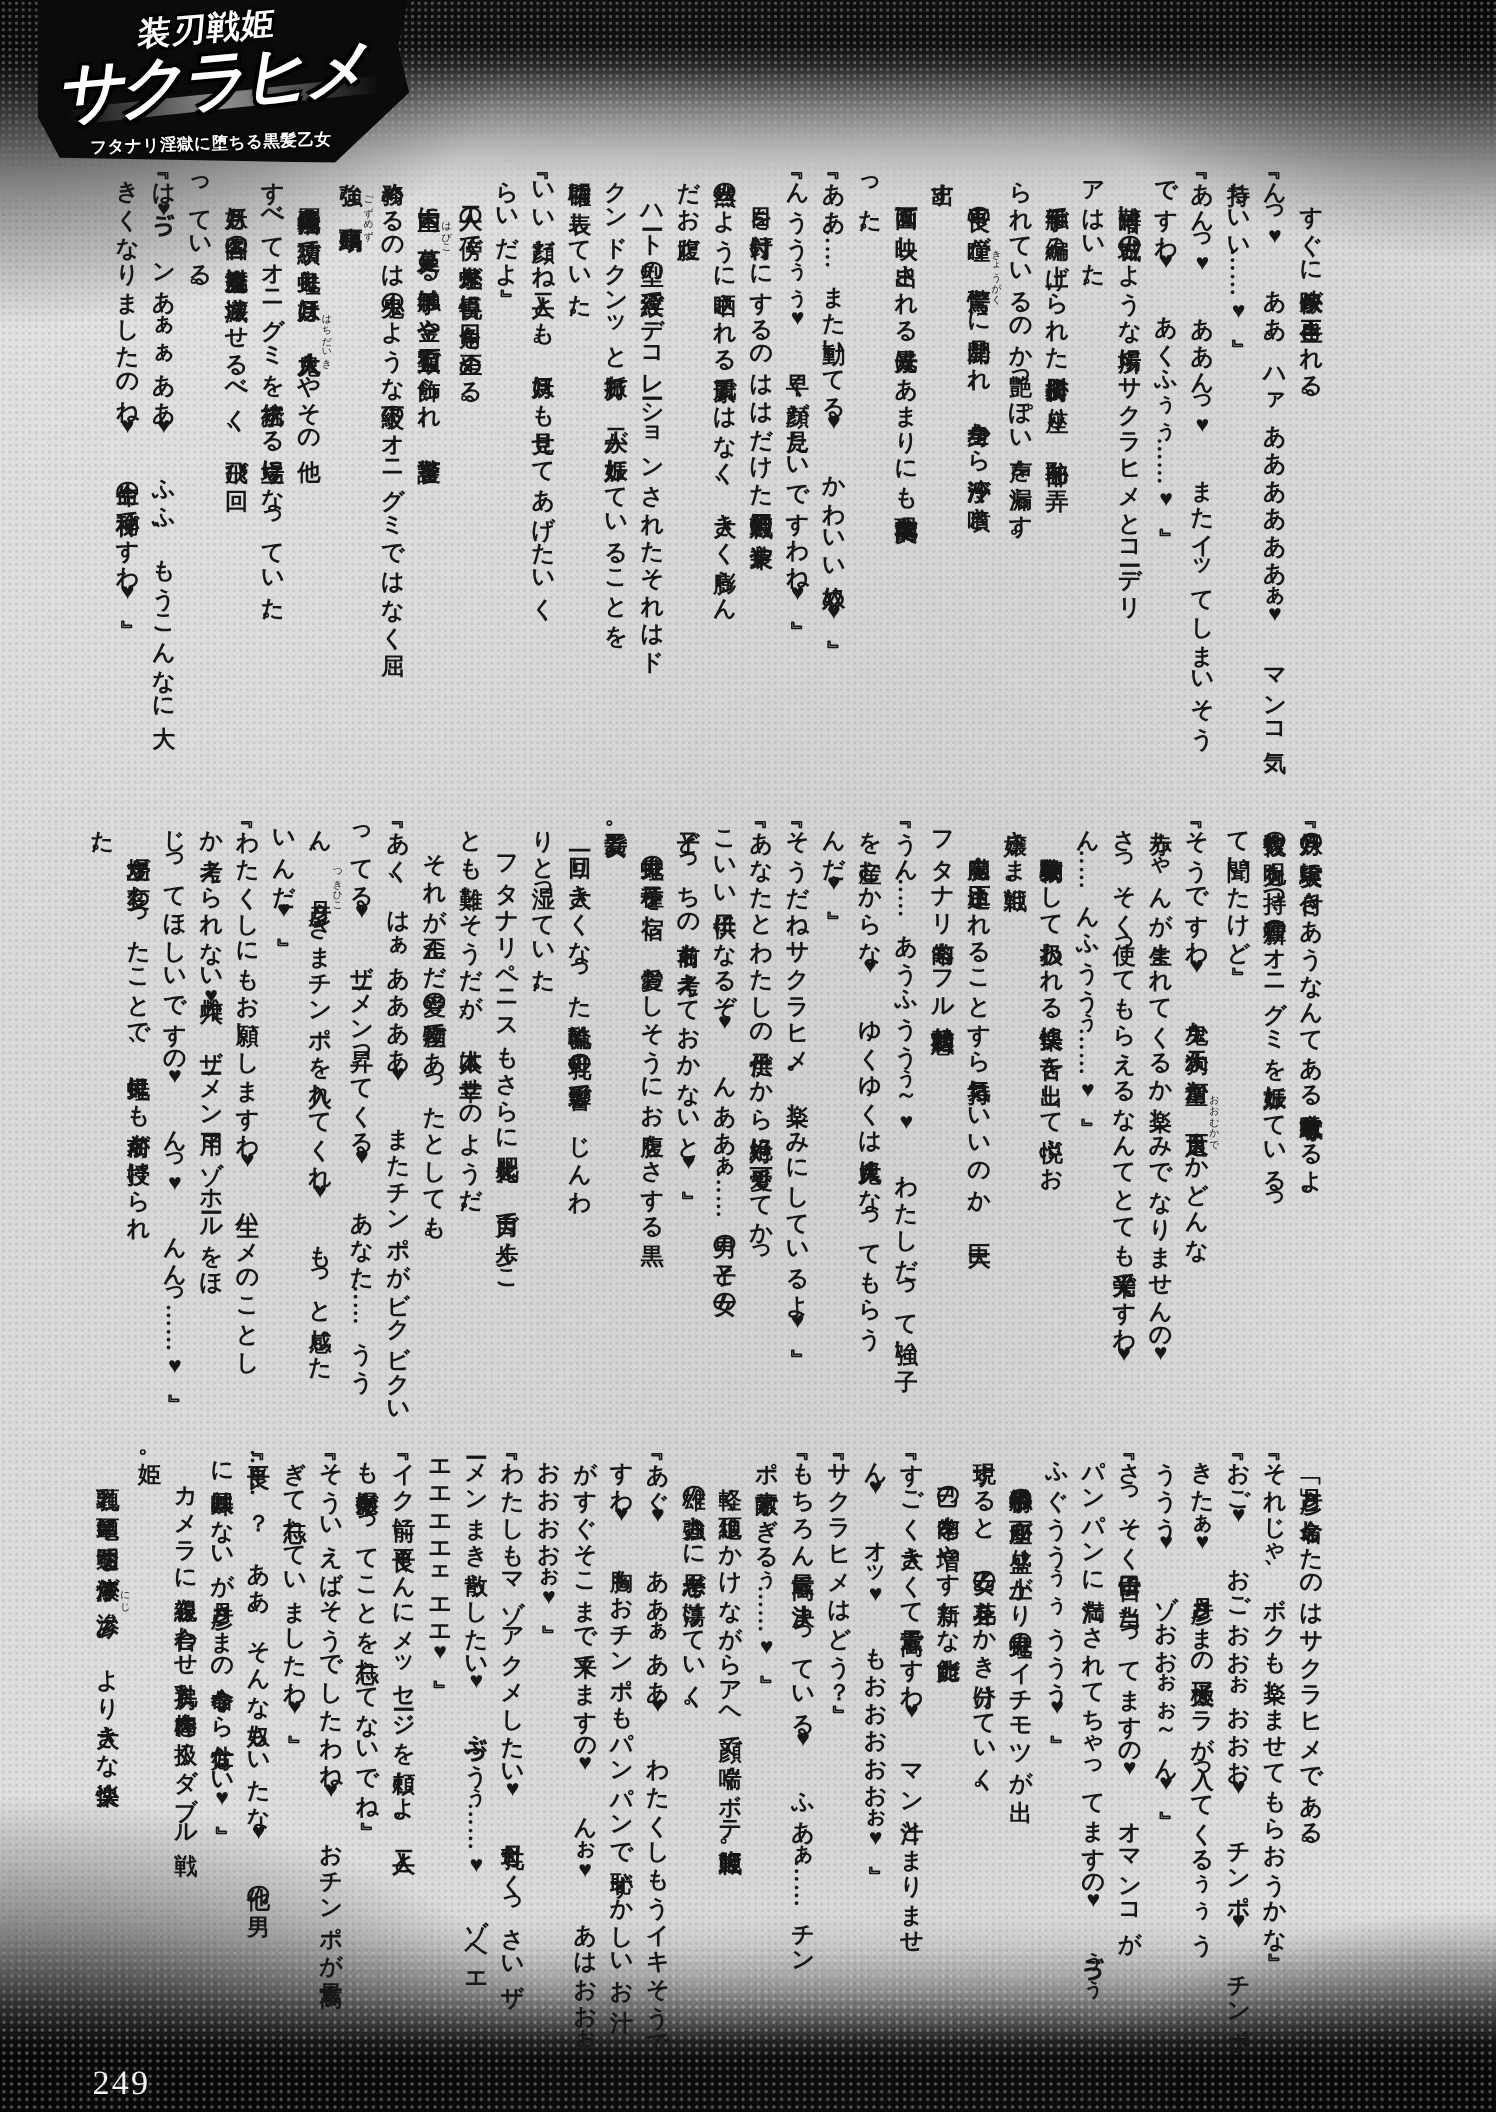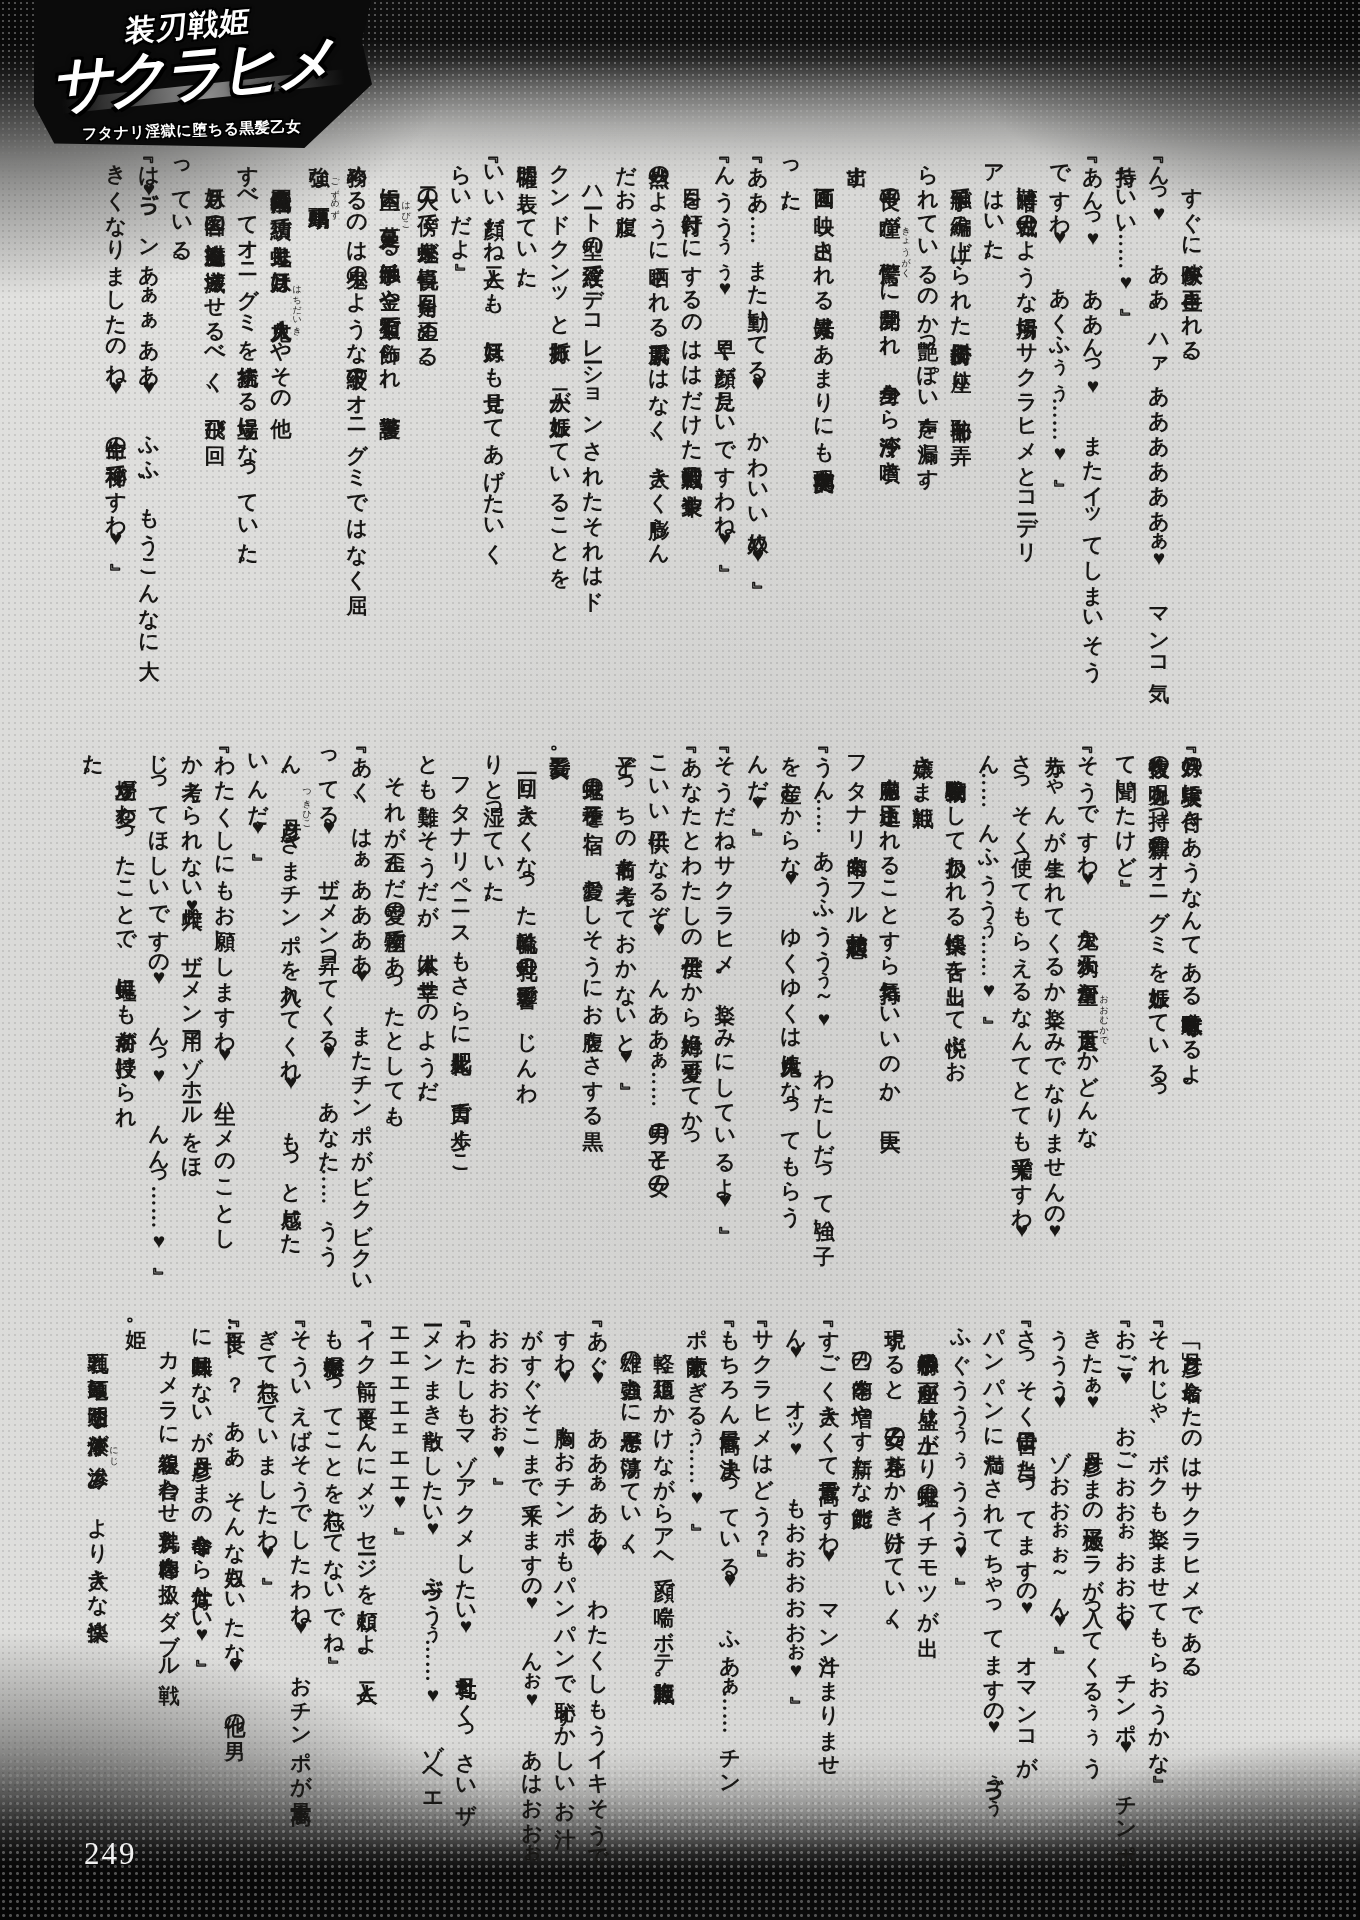--- a/index.html
+++ b/index.html
@@ -57,21 +57,21 @@
   
   .band{position:absolute;right:152px;height:552px;writing-mode:vertical-rl;
     font-size:21px;line-height:33px;letter-spacing:1px;color:#181715;font-weight:600;z-index:3;}
   .band1{top:150px;}
   .band2{top:740px;}
   .band3{top:1314px;}
   .line{white-space:pre;}
   ruby{ruby-align:center;}
   rt{font-size:9px;letter-spacing:0;font-weight:400;}
 
-  .page-number{position:absolute;left:84px;top:1836px;z-index:6;color:#f2f2f2;
+  .page-number{position:absolute;left:84px;top:1876px;z-index:6;color:#f2f2f2;
     font-size:31px;letter-spacing:2px;font-weight:500;}
 </style>
 </head>
 <body>
 
 <div class="page">
   <div class="tex halftone"></div>
   <div class="tex blob-tl"></div>
   <div class="tex blob-tr"></div>
   <div class="tex edge-top"></div>

